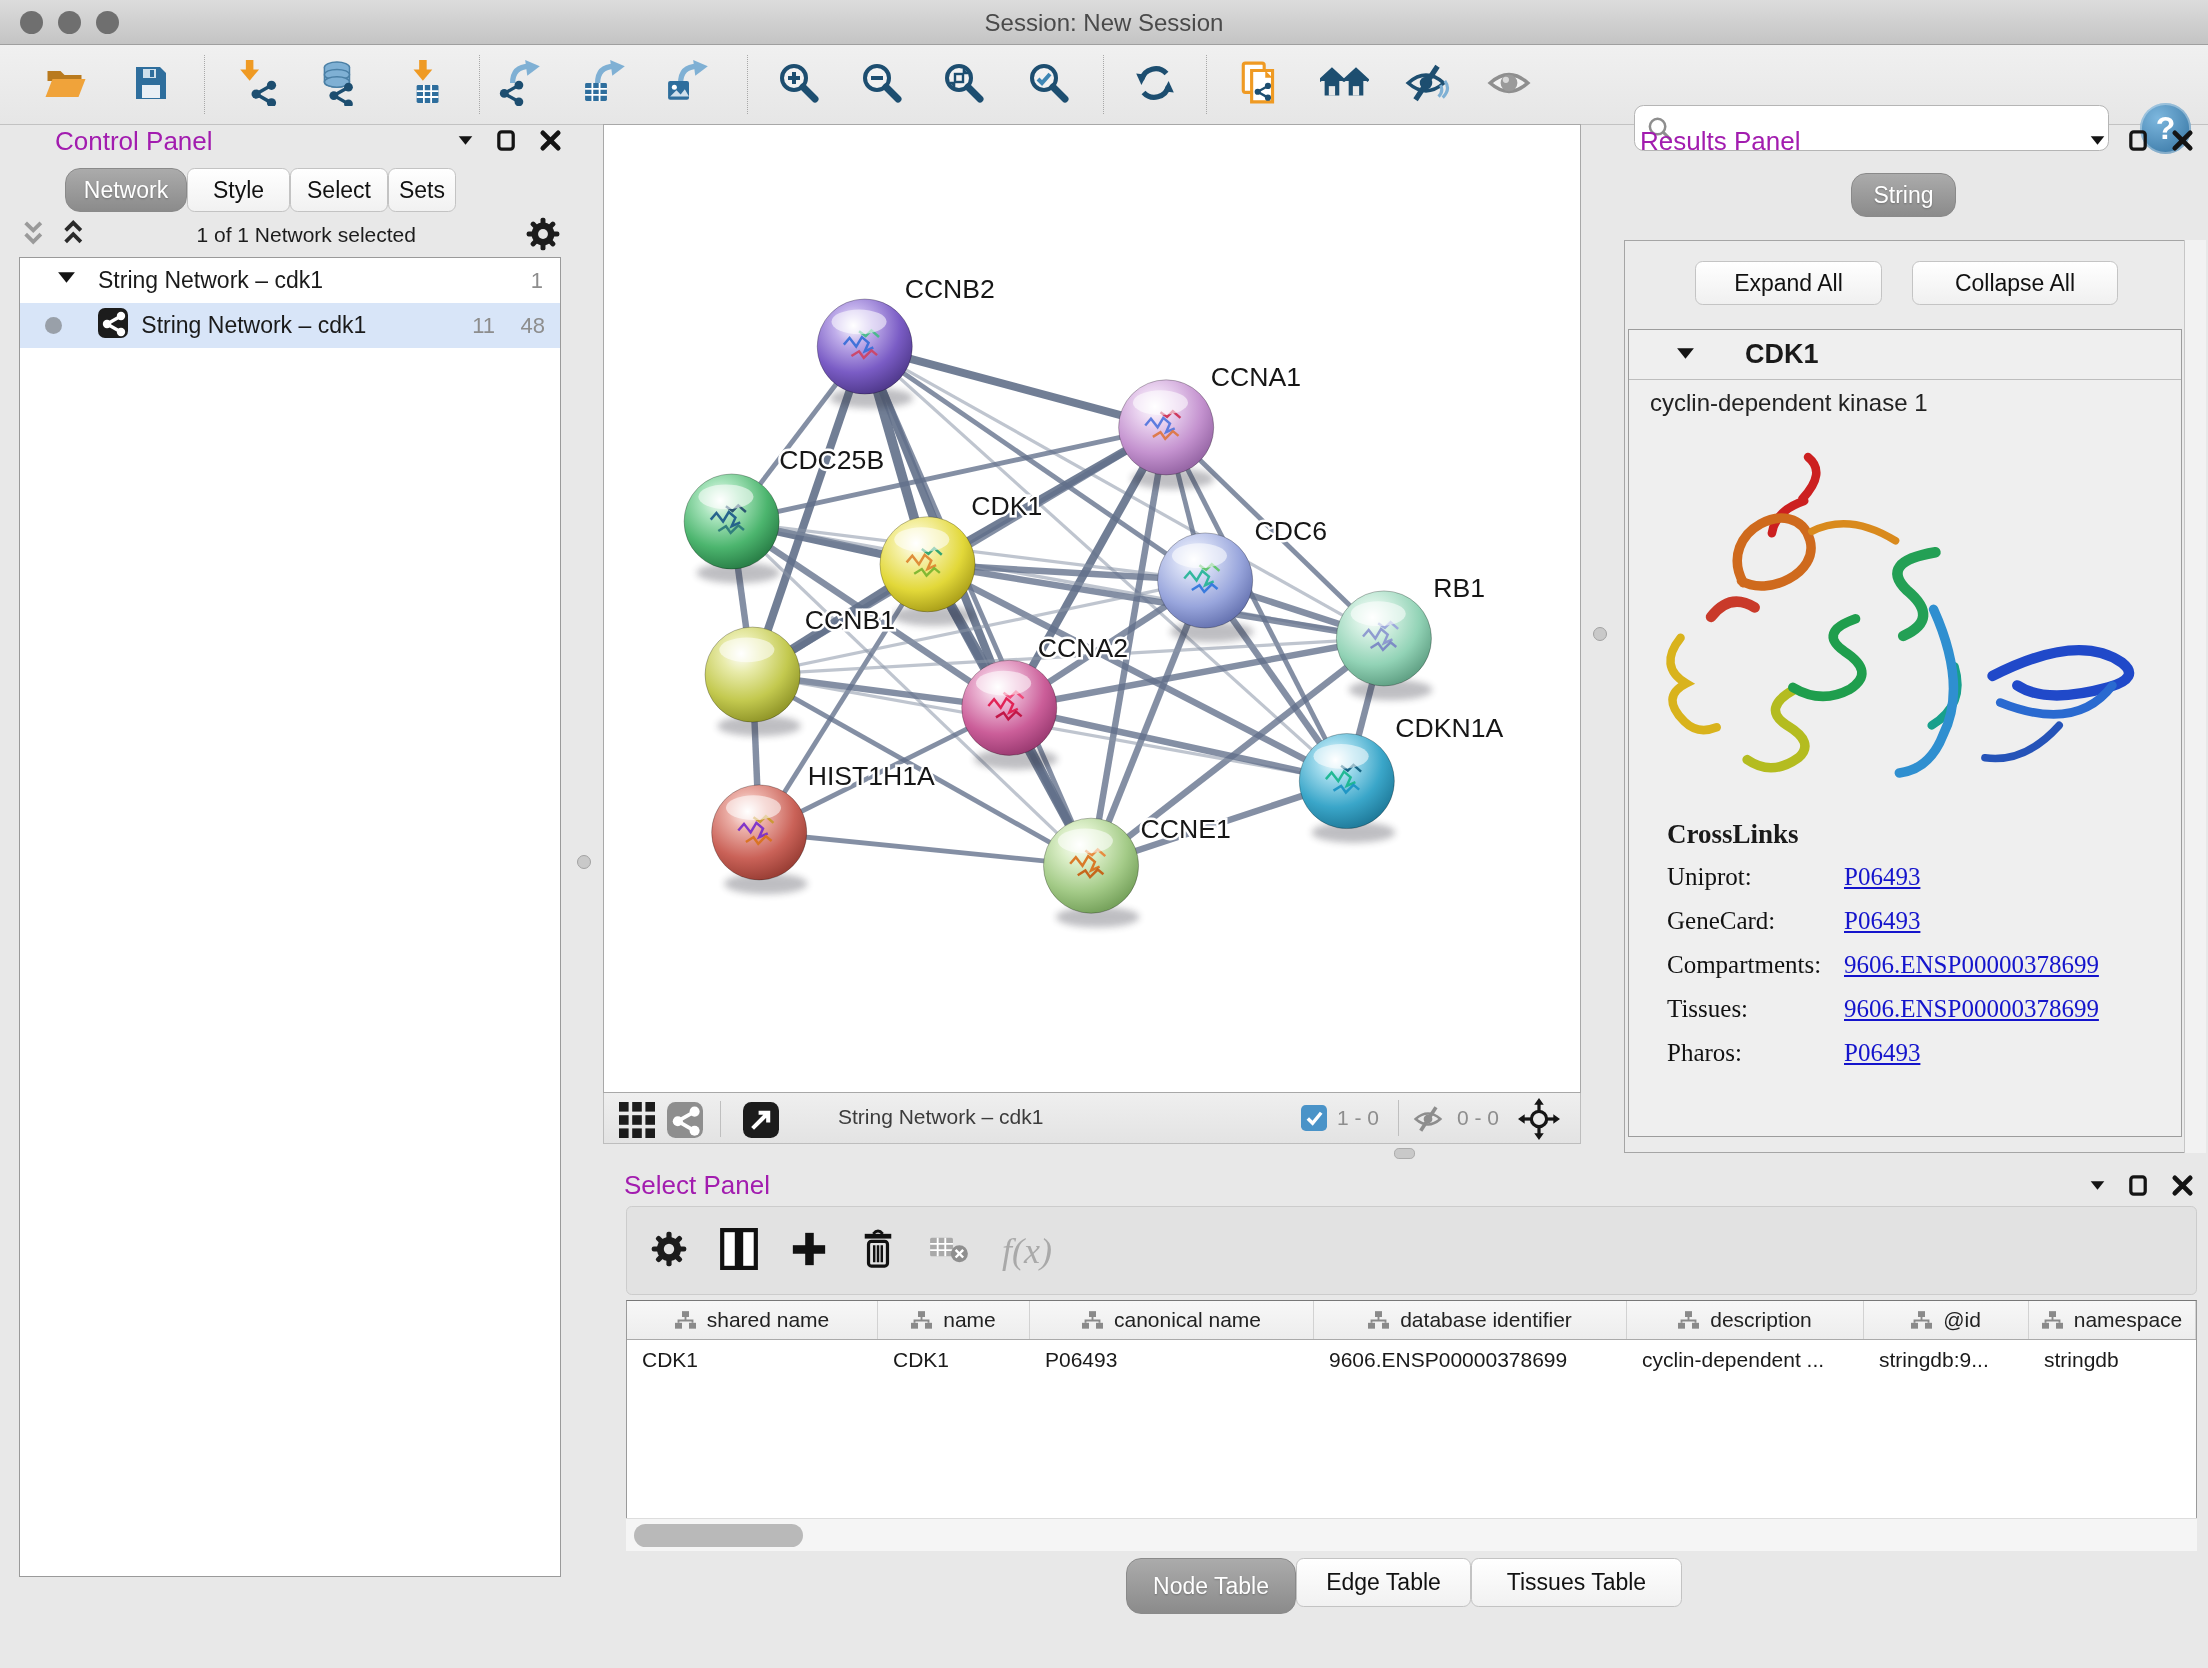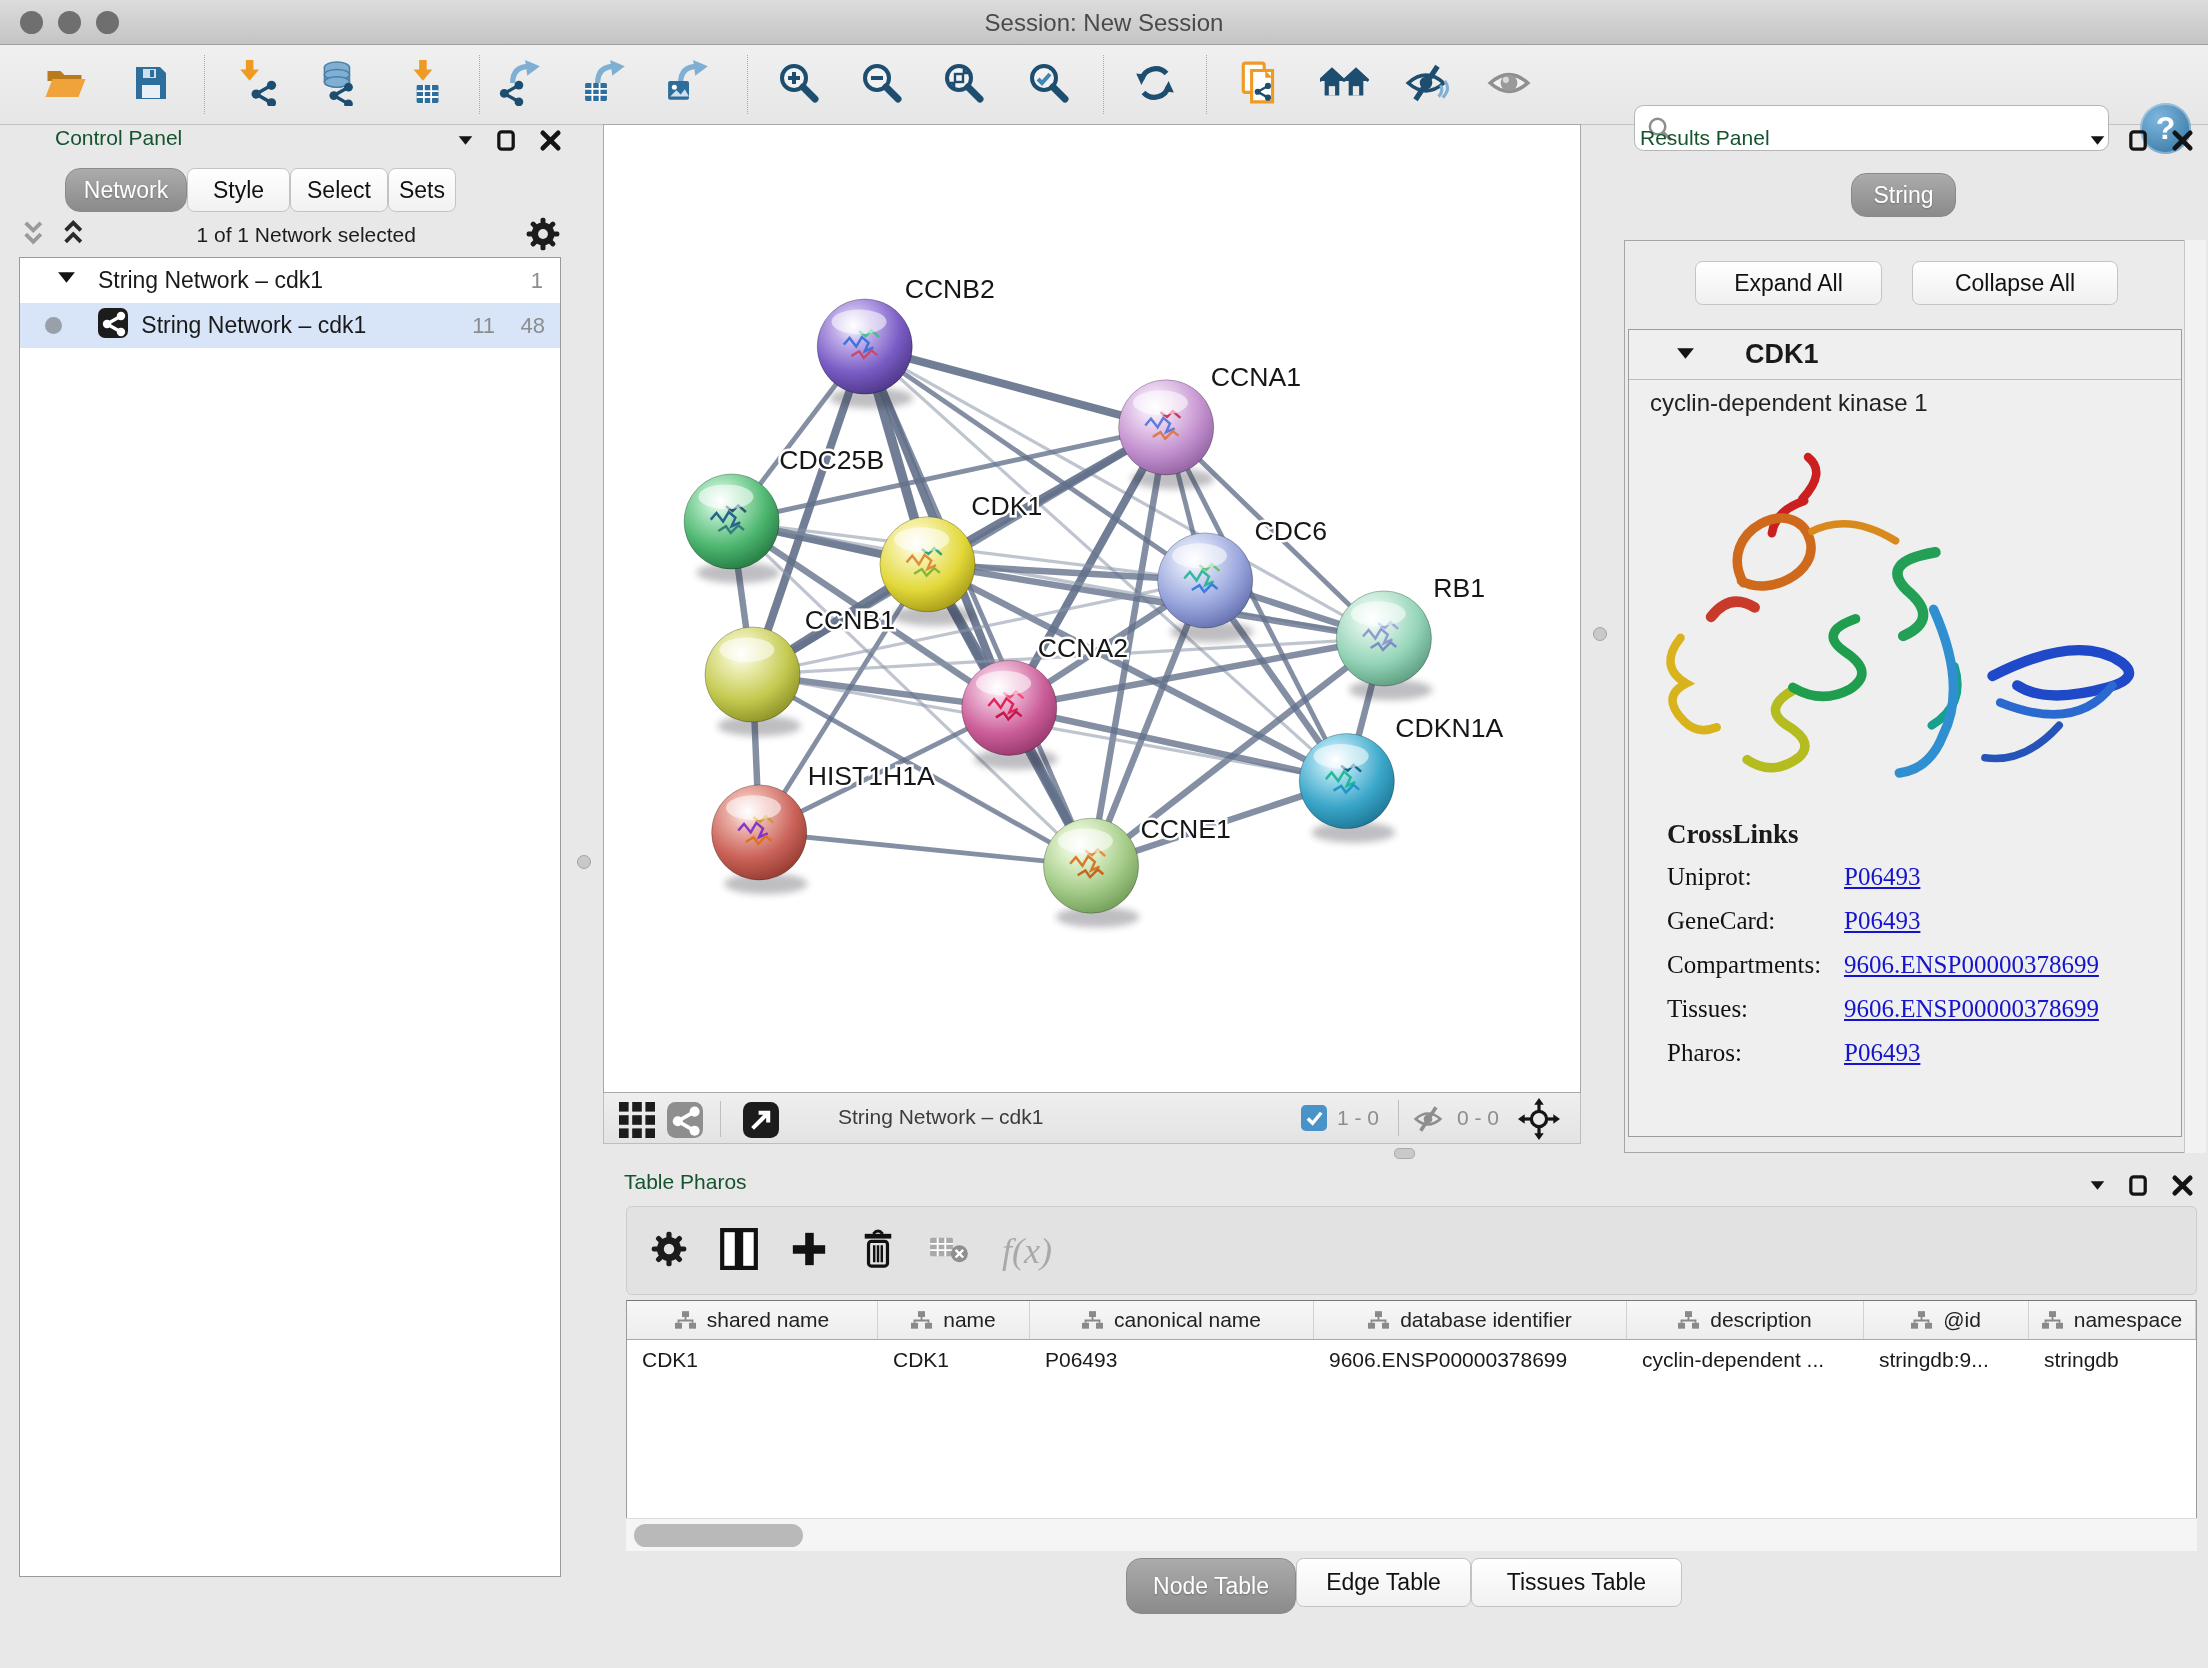--- a/index.html
+++ b/index.html
@@ -12,21 +12,21 @@
   #win-title{position:absolute;left:0;right:0;top:8.6px;text-align:center;font-size:24px;color:#4a4a4a;font-weight:500;}
   
   #toolbar{left:0;top:45px;width:2208px;height:79px;background:linear-gradient(#f0f0f0,#e6e6e6);border-bottom:1px solid #c2c2c2;}
   .tbbtn{position:absolute;top:11.4px;width:57px;height:57px;margin-left:-28.5px;display:flex;align-items:center;justify-content:center;}
   .tbdiv{position:absolute;top:9.5px;width:0;height:59px;border-left:1.9px dotted #a8a8a8;}
   #tb-search{position:absolute;left:1634px;top:60px;width:473px;height:44px;background:#fff;border:1px solid #b5b5b5;border-radius:9.5px;display:flex;align-items:center;}
   #tb-search svg{margin-left:11.4px;}
   #tb-search input{border:none;outline:none;flex:1;font-size:21px;height:34px;background:transparent;font-family:inherit;}
   #help-btn{position:absolute;left:2140px;top:58px;width:51px;height:51px;border-radius:50%;background:radial-gradient(circle at 35% 30%,#7db7de,#2e6e9d);color:#fff;font-size:32px;font-weight:bold;display:flex;align-items:center;justify-content:center;box-shadow:inset 0 0 0 1.9px rgba(255,255,255,.35);}
   
-  .panel-title{font-size:21px;color:#14532d;}
+  .panel-title{font-size:26px;color:#a21caf;}
   .win-controls{position:absolute;display:flex;align-items:center;gap:21px;}
   .tab{height:44px;display:flex;align-items:center;justify-content:center;font-size:23px;border:1px solid #c3c3c3;background:linear-gradient(#ffffff,#f1f1f1);color:#111;border-radius:7.6px 7.6px 7.6px 7.6px;box-sizing:border-box;}
   .tab.active{background:linear-gradient(#ababab,#8b8b8b);color:#fff;border-color:#8a8a8a;text-shadow:0 1px 1.9px rgba(0,0,0,.25);border-radius:15px;}
   
   #cp-title{left:55px;top:126px;}
   #cp-tabs{left:65px;top:168px;display:flex;}
   #cp-status{left:19px;top:214px;width:542px;height:42px;display:flex;align-items:center;}
   #cp-status .stxt{flex:1;text-align:center;font-size:21px;color:#1c1c1c;}
   #cp-tree{left:19px;top:257px;width:542px;height:1320px;background:#fff;border:1.9px solid #9a9a9a;box-sizing:border-box;}
   .tree-row{position:relative;height:45px;display:flex;align-items:center;font-size:23px;}
@@ -689,21 +689,21 @@
             <a href="#">9606.ENSP00000378699</a>
           </div>
           <div class="cl-row">
             <span class="cl-label">Pharos:</span>
             <a href="#">P06493</a>
           </div>
         </div>
     </div>
   </div>
 
-  <div class="abs panel-title" id="tp-title">Table Pharos</div>
+  <div class="abs panel-title" id="tp-title">Select Panel</div>
   <div class="win-controls" style="left:2089px;top:1174px" id="tp-controls">
       <span><svg width="17" height="17" viewBox="0 0 20 20">
           <path d="M2 5 H18 L10 15 Z" fill="#141414"></path>
         </svg></span>
       <span><svg width="23" height="23" viewBox="0 0 24 24">
           <rect x="4" y="3" width="15" height="18" rx="3" fill="none" stroke="#141414" stroke-width="3.4"></rect>
         </svg></span>
       <span><svg width="23" height="23" viewBox="0 0 24 24">
           <path d="M4 4 L20 20 M20 4 L4 20" stroke="#141414" stroke-width="5" stroke-linecap="round"></path>
         </svg></span>

